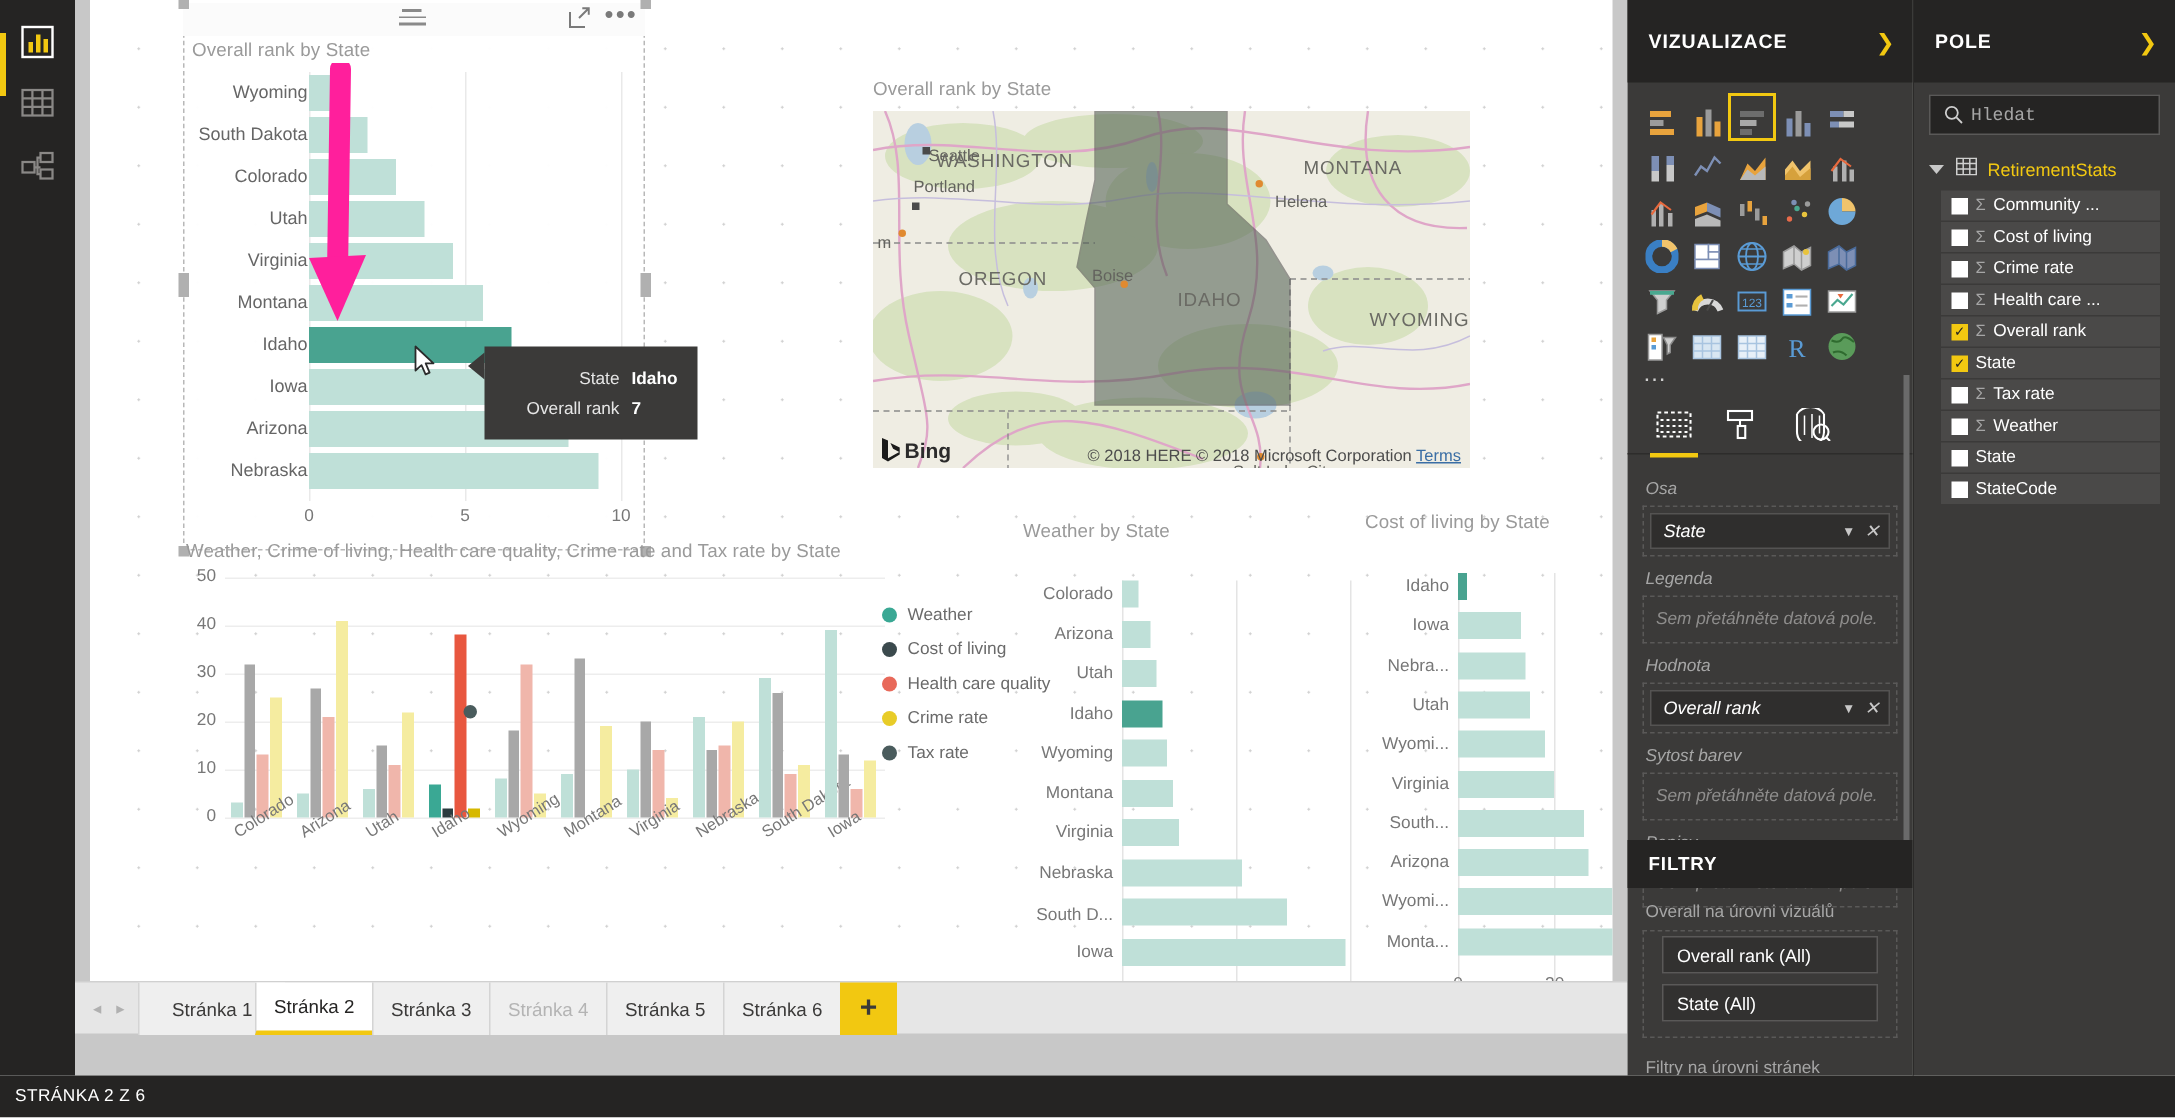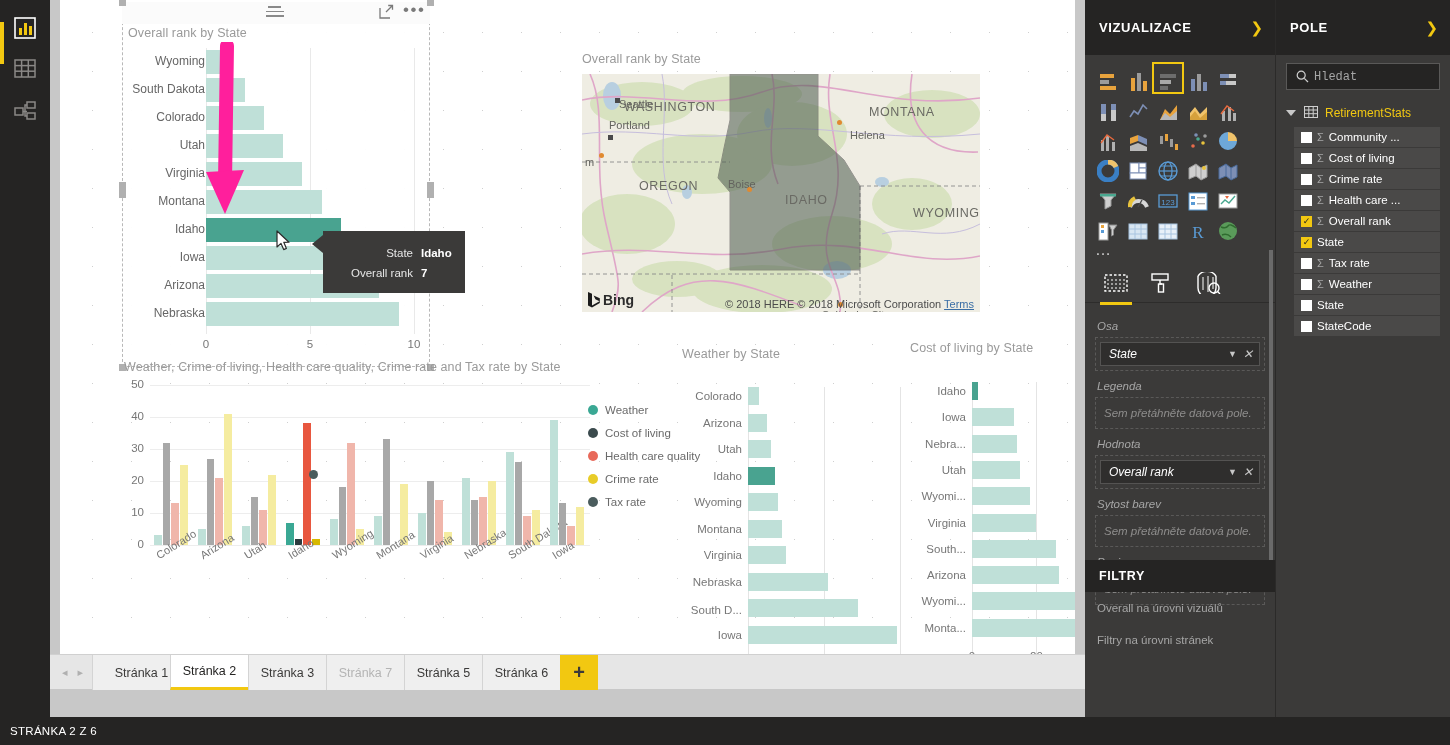--- a/index.html
+++ b/index.html
@@ -744,21 +744,21 @@
 
     <div class="tabbar" style="left:0;width:1035px">
       <div class="tab-nav">
         <span>◂</span>
         <span>▸</span>
       </div>
       <div id="tabs-host">
           <div class="tab" style="left: 42px; width: 98px;">Stránka 1</div>
           <div class="tab active" style="left: 120px; width: 78px;">Stránka 2</div>
           <div class="tab" style="left: 198px; width: 78px;">Stránka 3</div>
-          <div class="tab disabled" style="left: 276px; width: 78px;">Stránka 7</div>
+          <div class="tab disabled" style="left: 276px; width: 78px;">Stránka 4</div>
           <div class="tab" style="left: 354px; width: 78px;">Stránka 5</div>
           <div class="tab" style="left: 432px; width: 78px;">Stránka 6</div>
           <div class="tab-add" style="left: 510px;">+</div>
         </div>
     </div>
   </div>
 
   <div class="vizpanel">
     <div class="panel-head">
       <span class="ttl">VIZUALIZACE</span>
@@ -1046,20 +1046,24 @@
         <div class="well-box">
           <div class="well-empty">Sem přetáhněte datová pole.</div>
         </div>
       </div>
 
     <div class="filters-head" style="top:560px">
       <span>FILTRY</span>
     </div>
     <div style="position:absolute;left:0;right:0;top:592px">
       <div class="filter-sub">Overall na úrovni vizuálů</div>
+      <div class="filter-dashbox">
+        <div class="filter-card">Overall rank (All)</div>
+        <div class="filter-card">State (All)</div>
+      </div>
       <div class="filter-sub" style="padding-top:14px">Filtry na úrovni stránek</div>
     </div>
     <div class="vscroll" style="top:250px;height:310px"></div>
   </div>
 
   <div class="fieldpanel">
     <div class="panel-head">
       <span class="ttl">POLE</span>
       <span class="chev">❯</span>
     </div>

